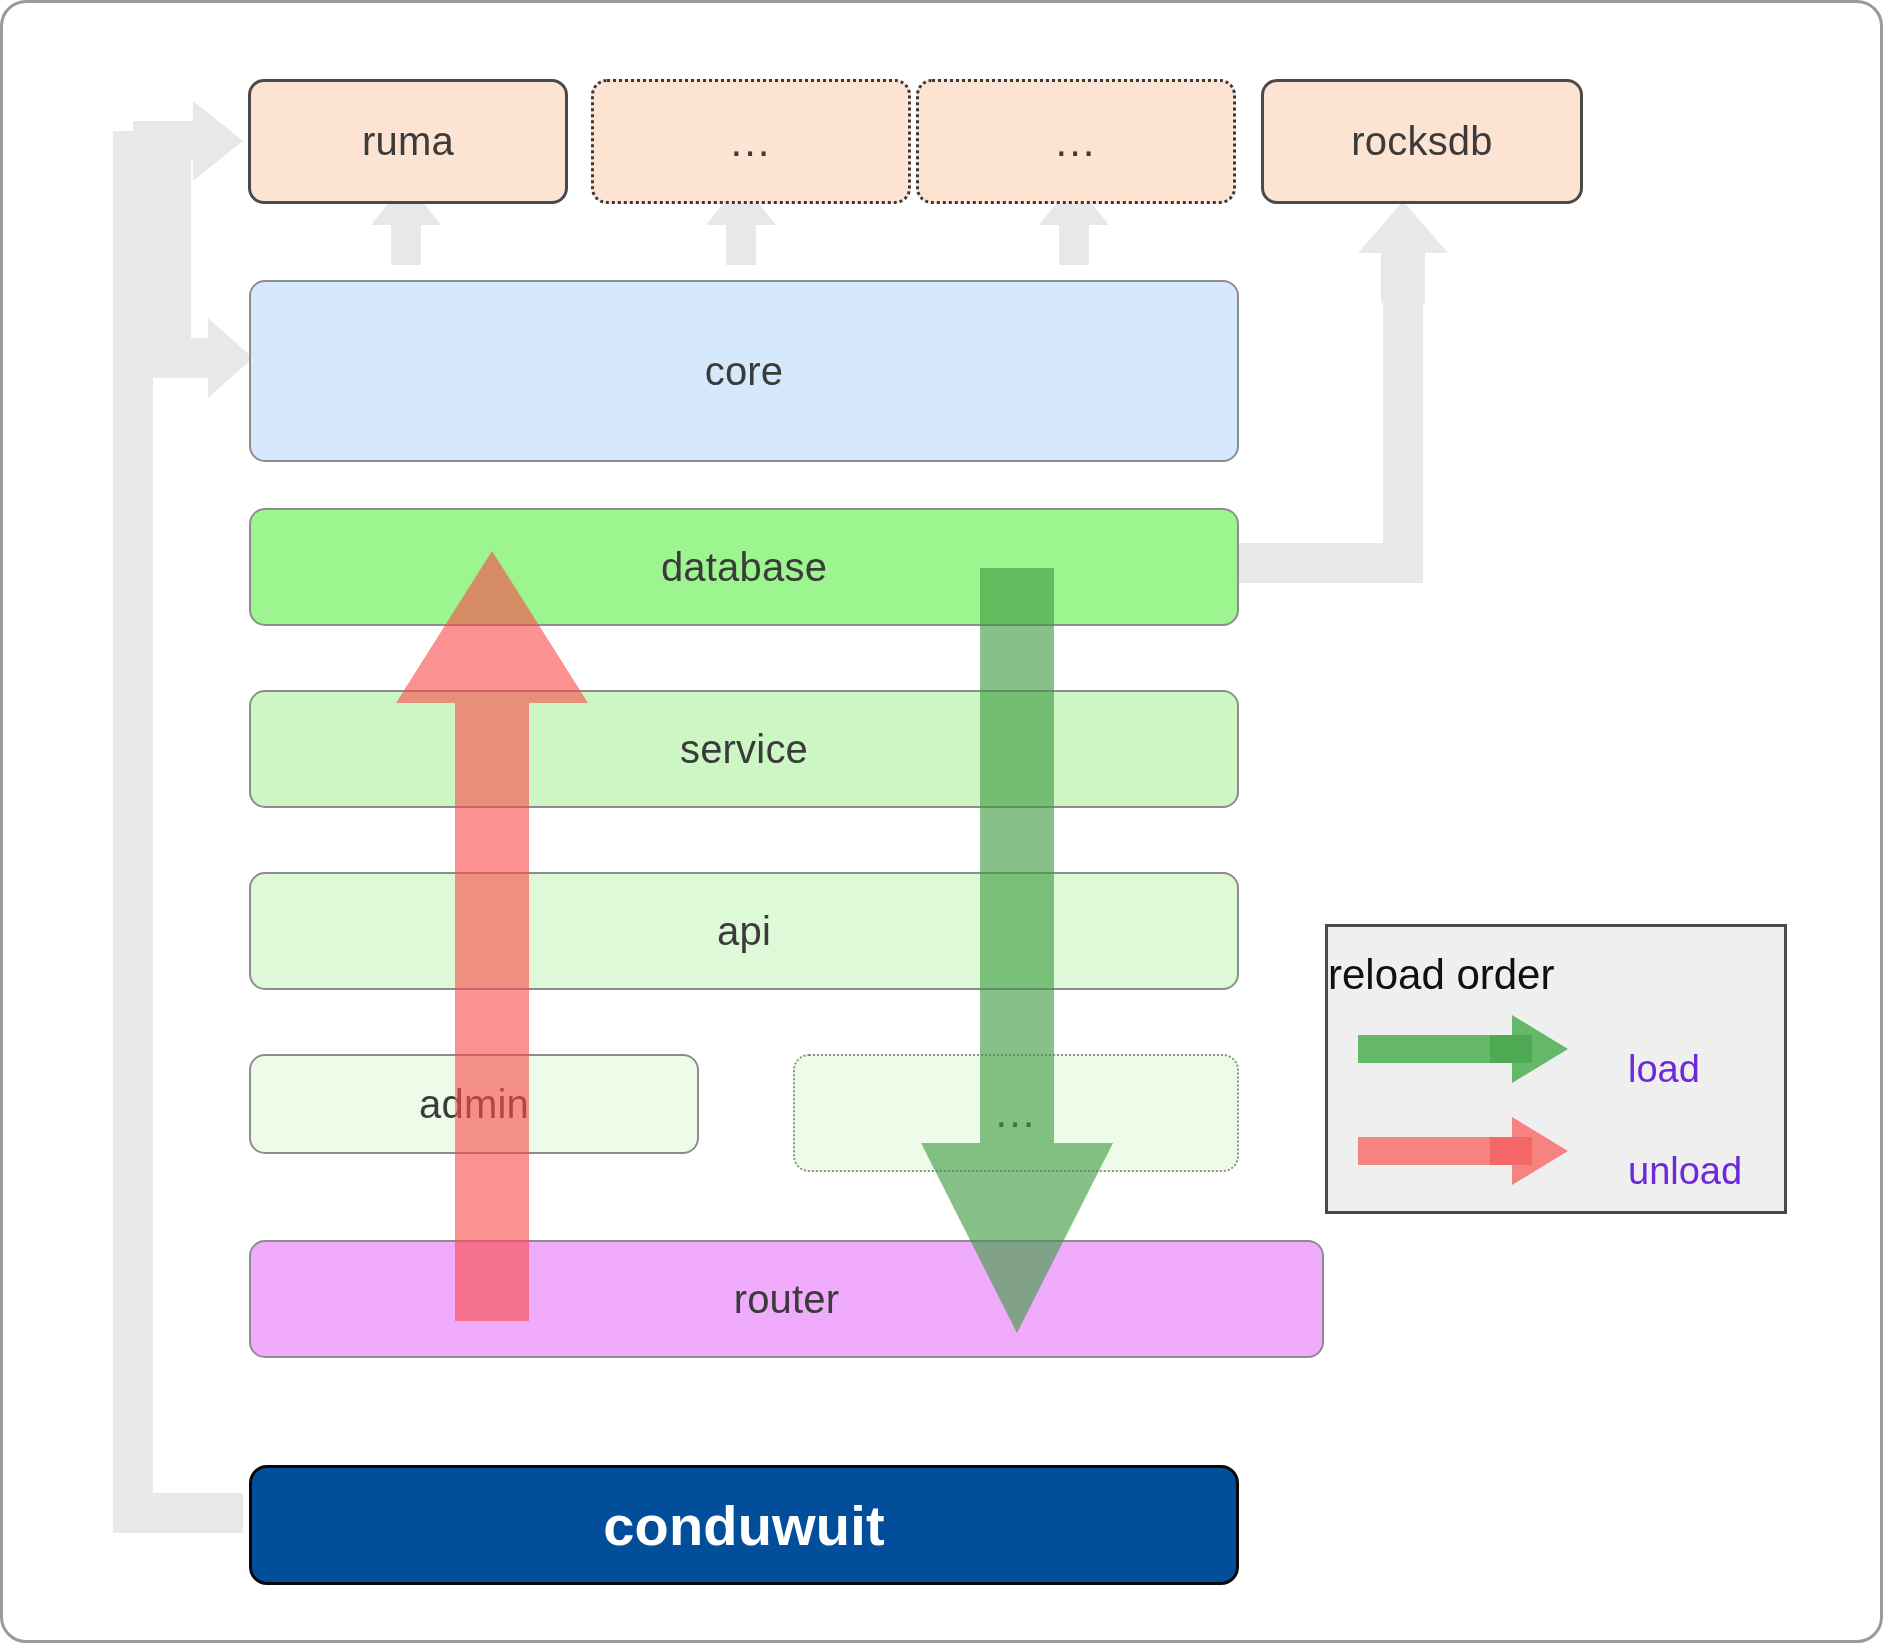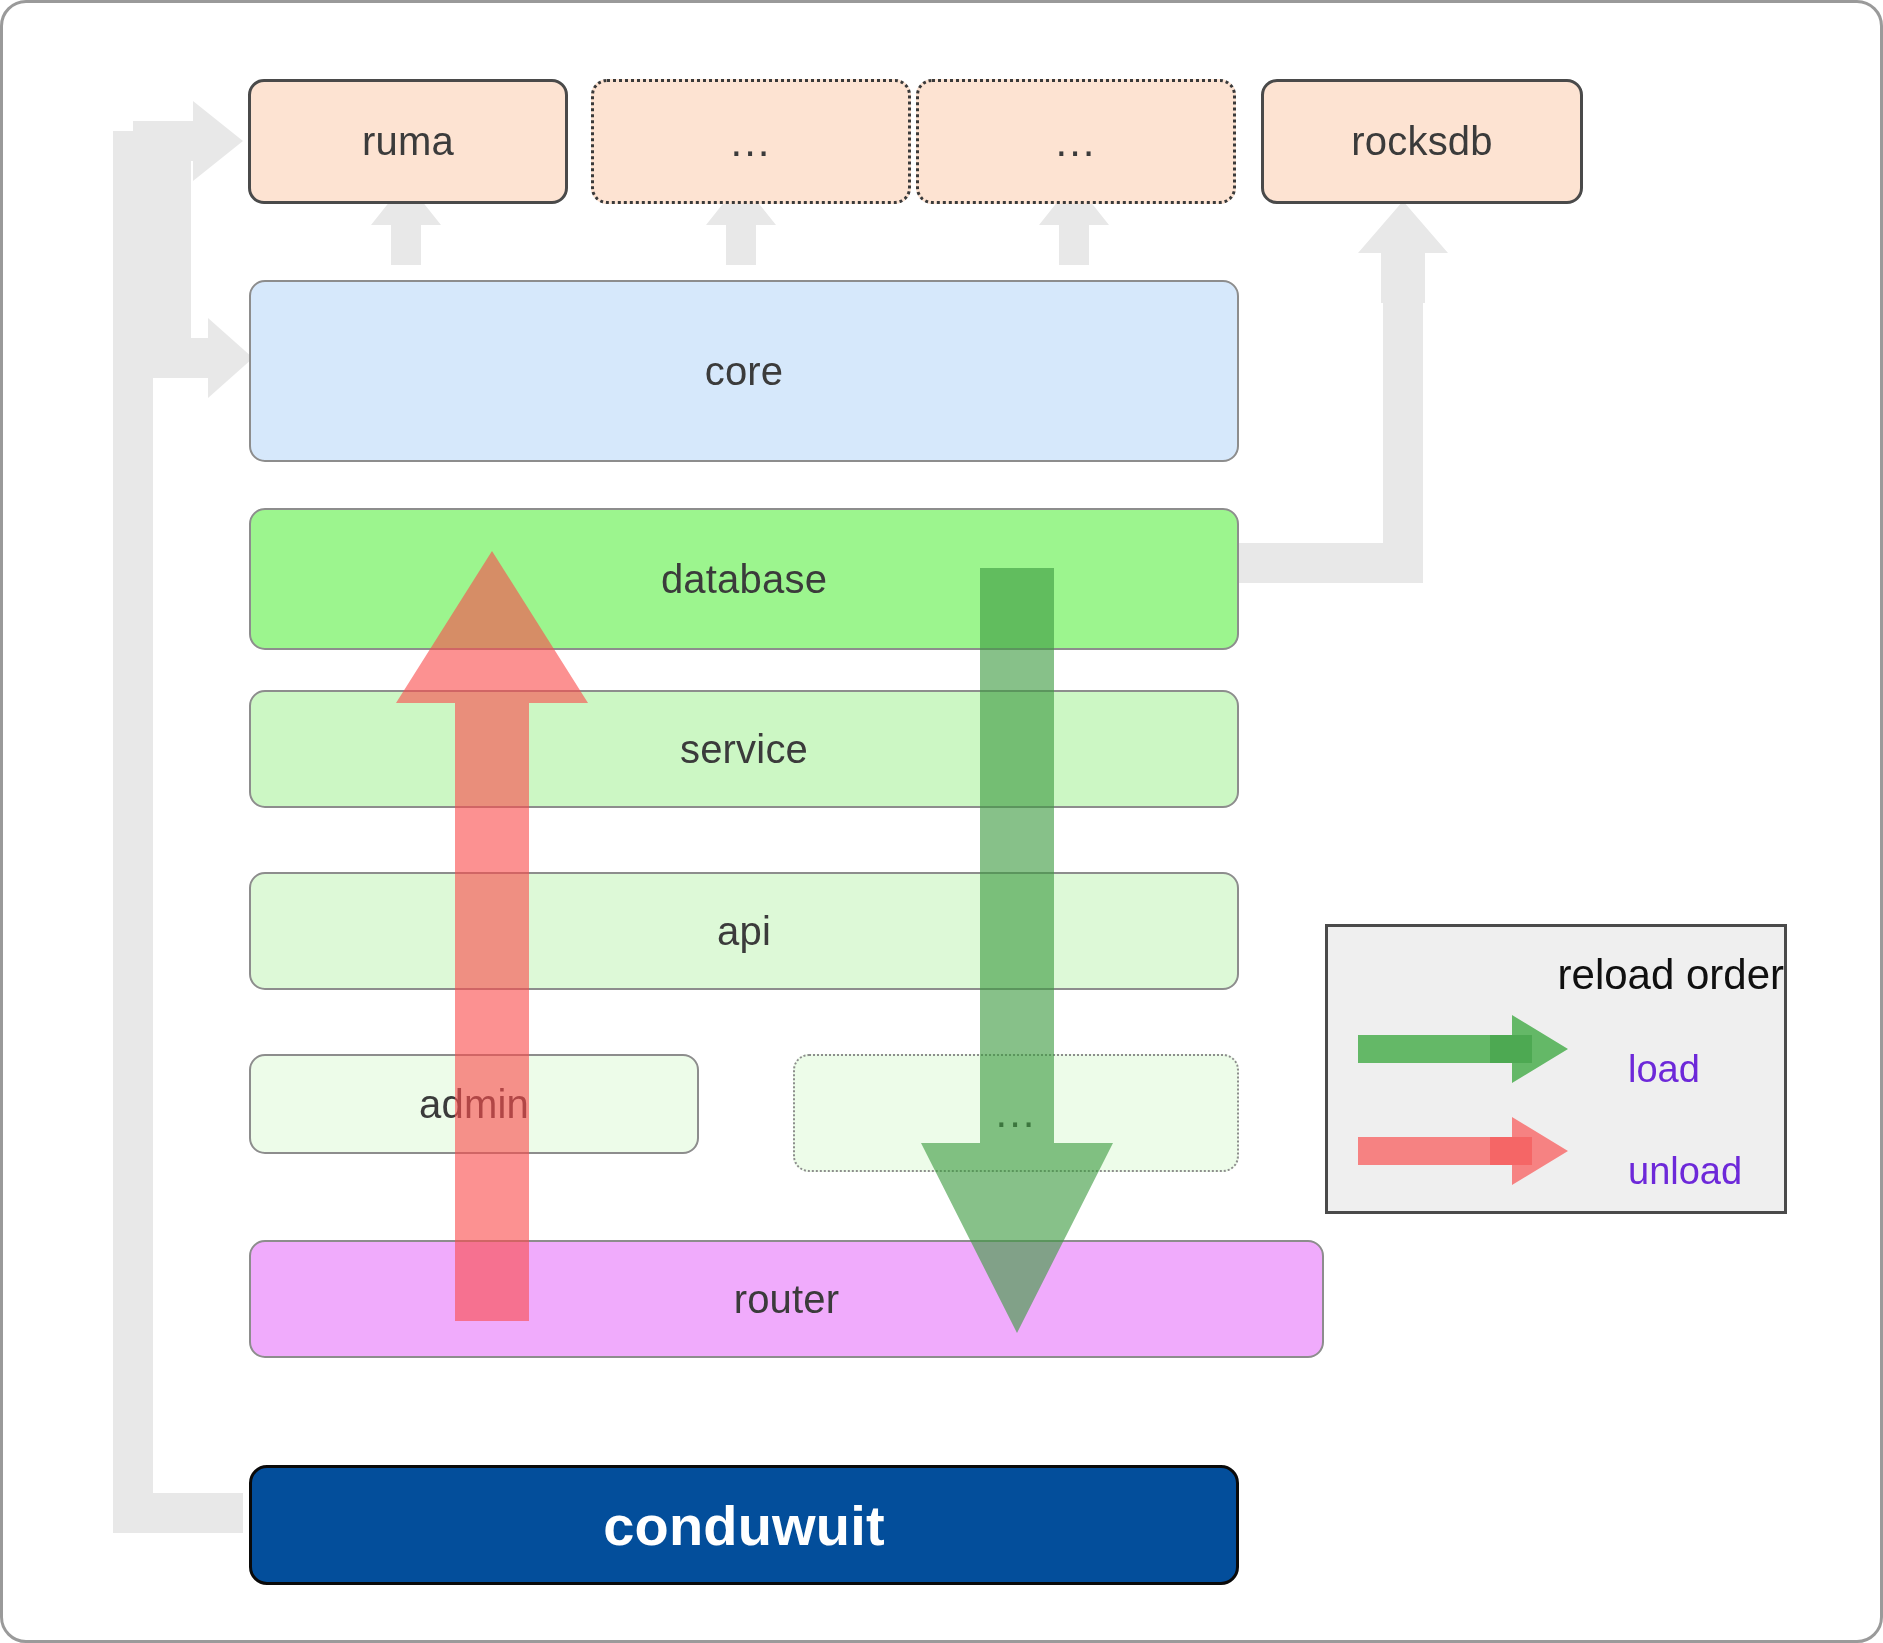--- a/index.html
+++ b/index.html
@@ -75,21 +75,21 @@
     height: 290px;
     background: #efefef;
     border: 3px solid #4a4a4a;
     box-sizing: border-box;
   }
   .legend-title {
     position: absolute;
     left: 0;
     top: 24px;
     width: 100%;
-    text-align: right;
+    text-align: left;
     font-size: 42px;
     color: #101010;
   }
   .legend-row-label {
     position: absolute;
     font-size: 38px;
     color: #6d28d9;
   }
   #legend-load-label { left: 300px; top: 121px; }
   #legend-unload-label { left: 300px; top: 223px; }
@@ -150,21 +150,21 @@
   </div>
 
   <div class="node dep z-mid" style="left:1258px; top:76px; width:322px; height:125px;">
     <span>rocksdb</span>
   </div>
 
   <div class="node layer z-mid" style="left:246px; top:265px; width:990px; height:182px; background:#d6e8fb;margin-top:12px;">
     <span>core</span>
   </div>
 
-  <div class="node layer z-mid" style="left:246px; top:505px; width:990px; height:142px; background:#9cf58e;">
+  <div class="node layer z-mid" style="left:246px; top:505px; width:990px; height:118px; background:#9cf58e;">
     <span>database</span>
   </div>
 
   <div class="node layer z-mid" style="left:246px; top:687px; width:990px; height:118px; background:#ccf7c4;">
     <span>service</span>
   </div>
 
   <div class="node layer z-mid" style="left:246px; top:869px; width:990px; height:118px; background:#ddf9d7;">
     <span>api</span>
   </div>

